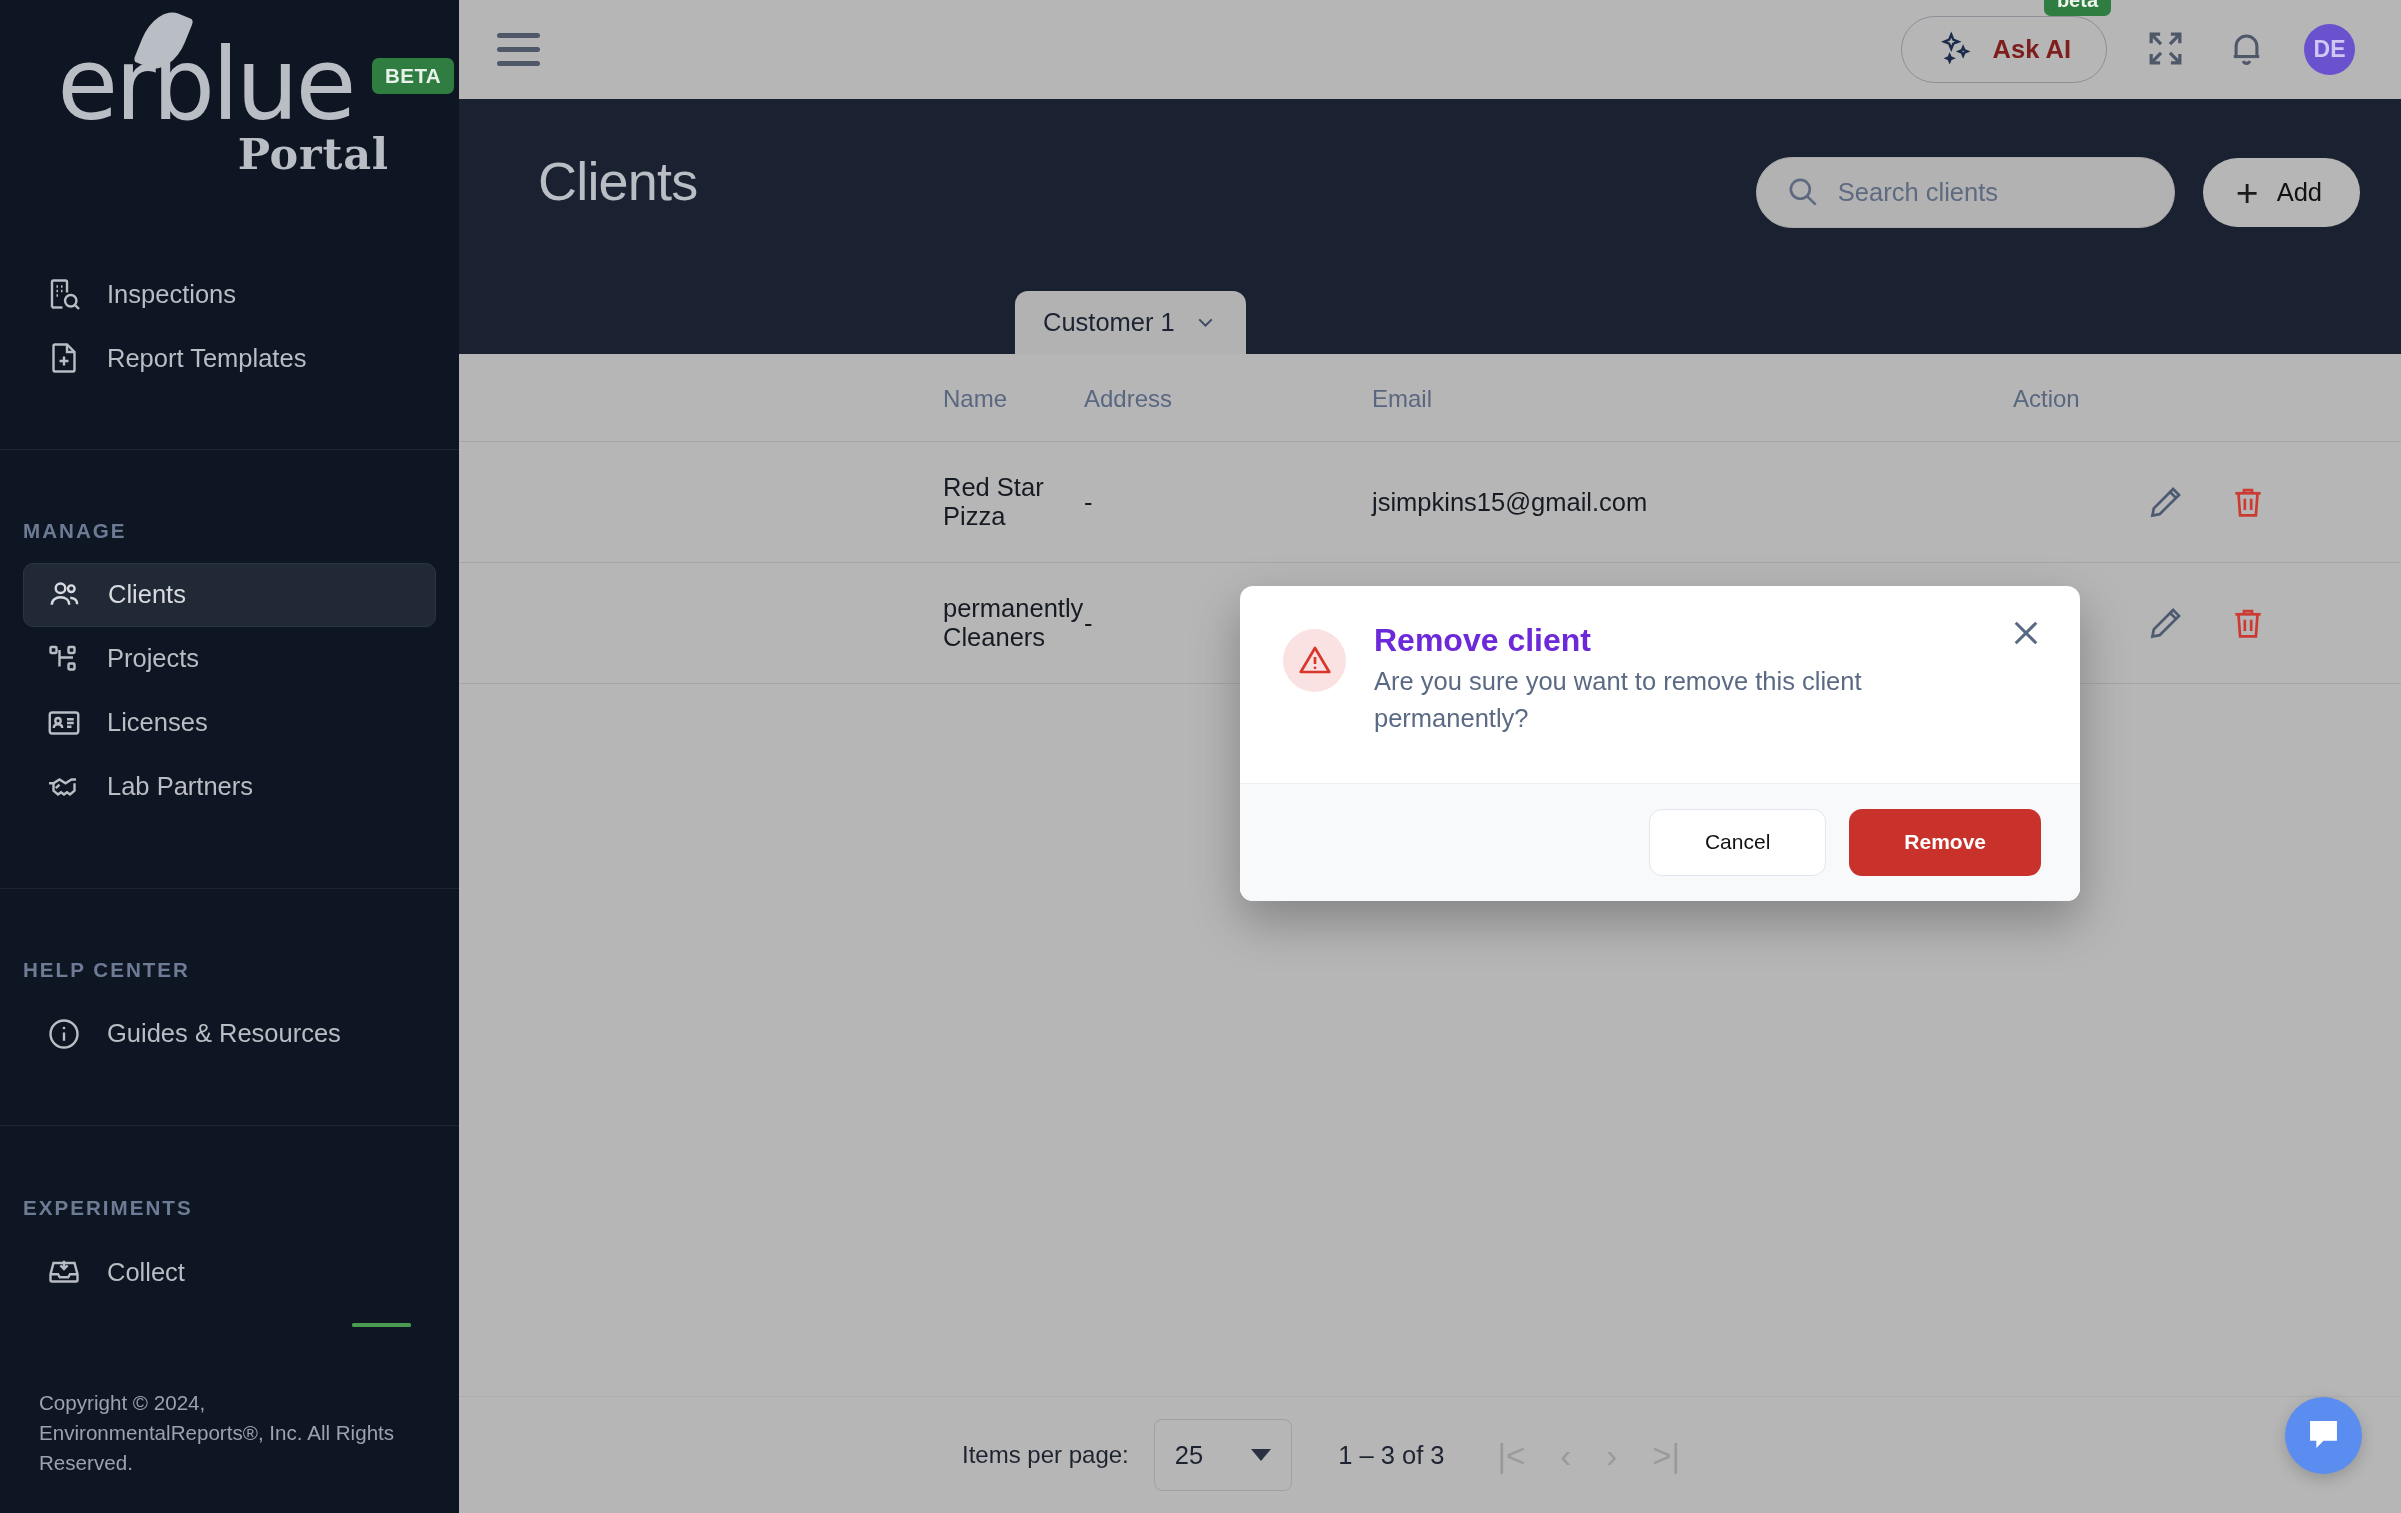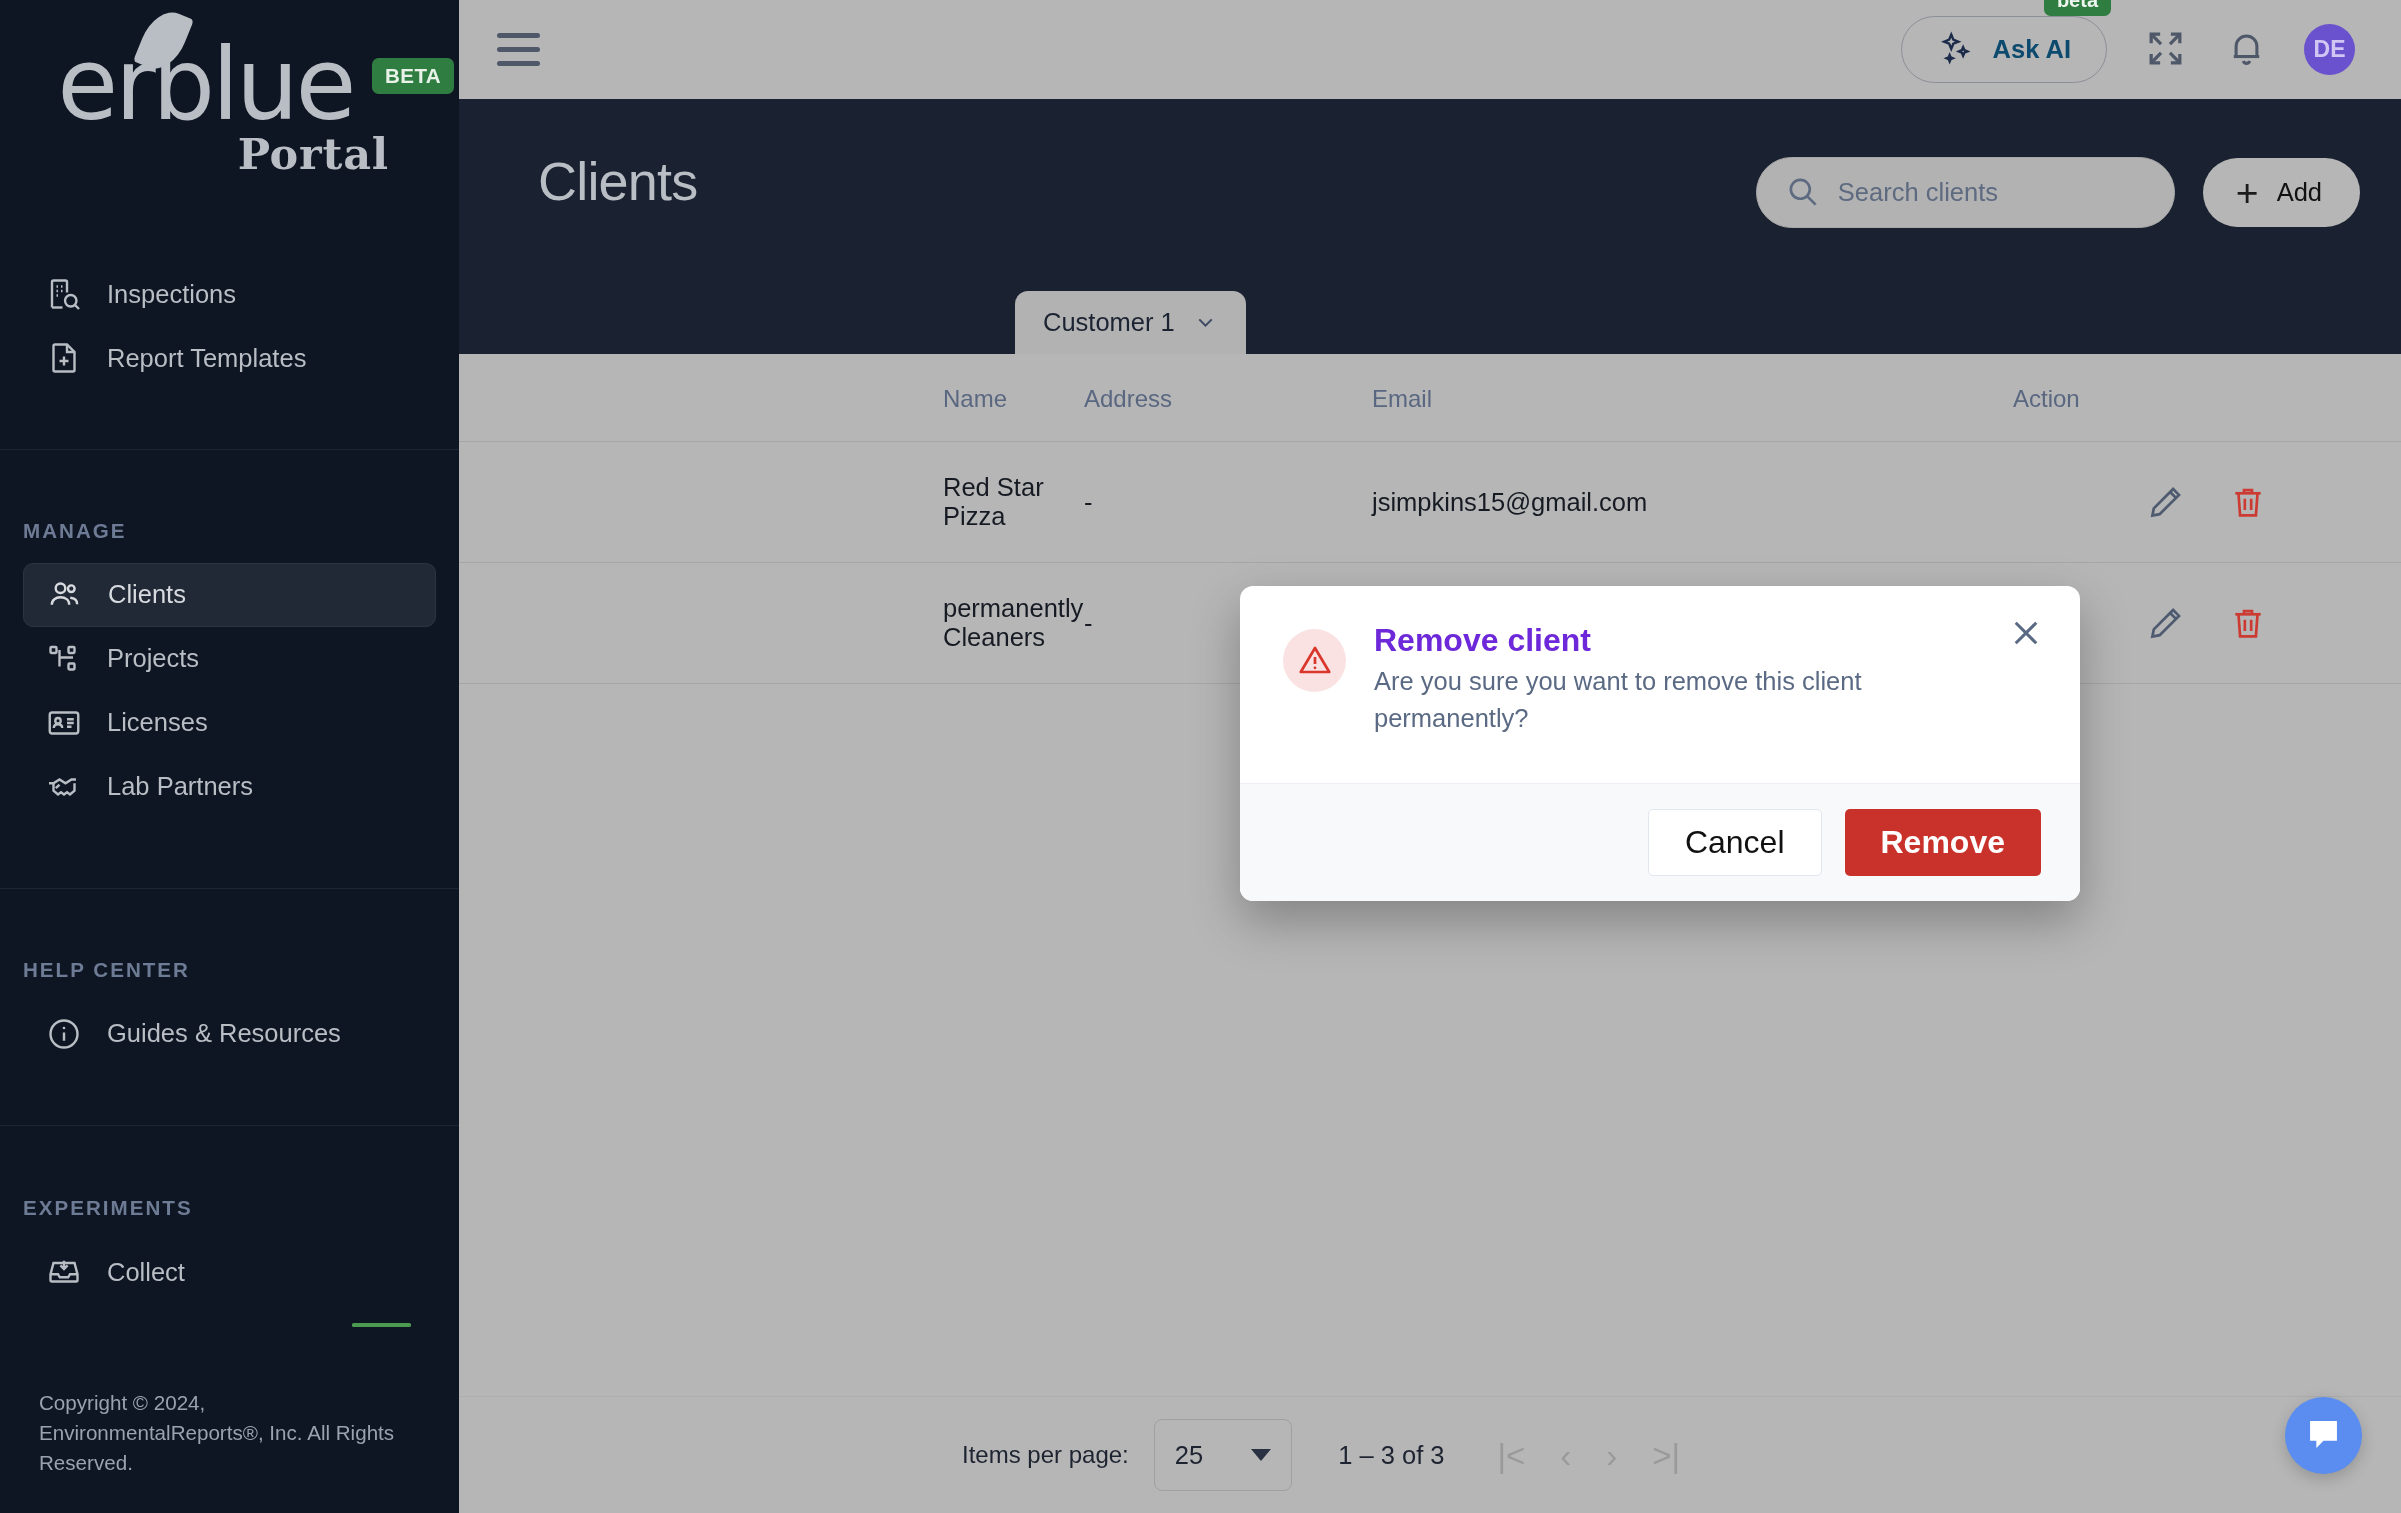--- a/index.html
+++ b/index.html
@@ -84,21 +84,21 @@
   }
   .hamburger { width: 43px; display: flex; flex-direction: column; gap: 8.2px; cursor: pointer; }
   .hamburger span { display:block; height: 5.8px; background: #4e5868; border-radius: 2.5px; }
   .topbar-right { margin-left: auto; display: flex; align-items: center; gap: 35px; position: relative; }
   .ask-ai {
     display: flex; align-items: center; gap: 18px;
     border: 1.6px solid #8b8f96; border-radius: 822px;
     height: 67px; padding: 0 35px; cursor: pointer;
     position: relative;
   }
-  .ask-ai-label { font-size: 25.5px; color: #0c4a6e; font-weight: 700; }
+  .ask-ai-label { font-size: 25.5px; color: #7f1d1d; font-weight: 700; }
   .beta-pill {
     position: absolute; right: -5px; top: -31px;
     background: #2f7d41; color: #eef5ef;
     font-size: 20px; font-weight: 600;
     padding: 3.3px 13px; border-radius: 6.6px;
   }
   .icon-btn { cursor: pointer; width: 46px; height: 46px; display:flex; align-items:center; justify-content:center;}
   .icon-btn svg { width: 43px; height: 43px; }
   .avatar {
     width: 51px; height: 51px; border-radius: 50%;
@@ -211,23 +211,23 @@
   .modal-close {
     position: absolute; right: 35px; top: 28px; cursor: pointer;
     width: 38px; height: 38px;
   }
   .modal-close svg { width: 38px; height: 38px; }
   .modal-footer {
     background: #f8f9fb; border-top: 0.8px solid #eceff4;
     padding: 25px 39px; display: flex; justify-content: flex-end; gap: 23px;
   }
   .btn {
-    height: 67px; border-radius: 5px; padding: 0 36px;
+    height: 67px; border-radius: 13px; padding: 0 55px;
     display: flex; align-items: center; justify-content: center;
-    font-size: 32px; cursor: pointer;
+    font-size: 21px; cursor: pointer;
   }
   .btn-cancel { background: #fff; border: 1.6px solid #e2e6ee; color: #111; font-weight: 500; }
   .btn-remove { background: #c9322b; color: #fff; font-weight: 700; }
 </style>
 </head>
 <body>
 
 <div id="app">
 
   <aside class="sidebar">

